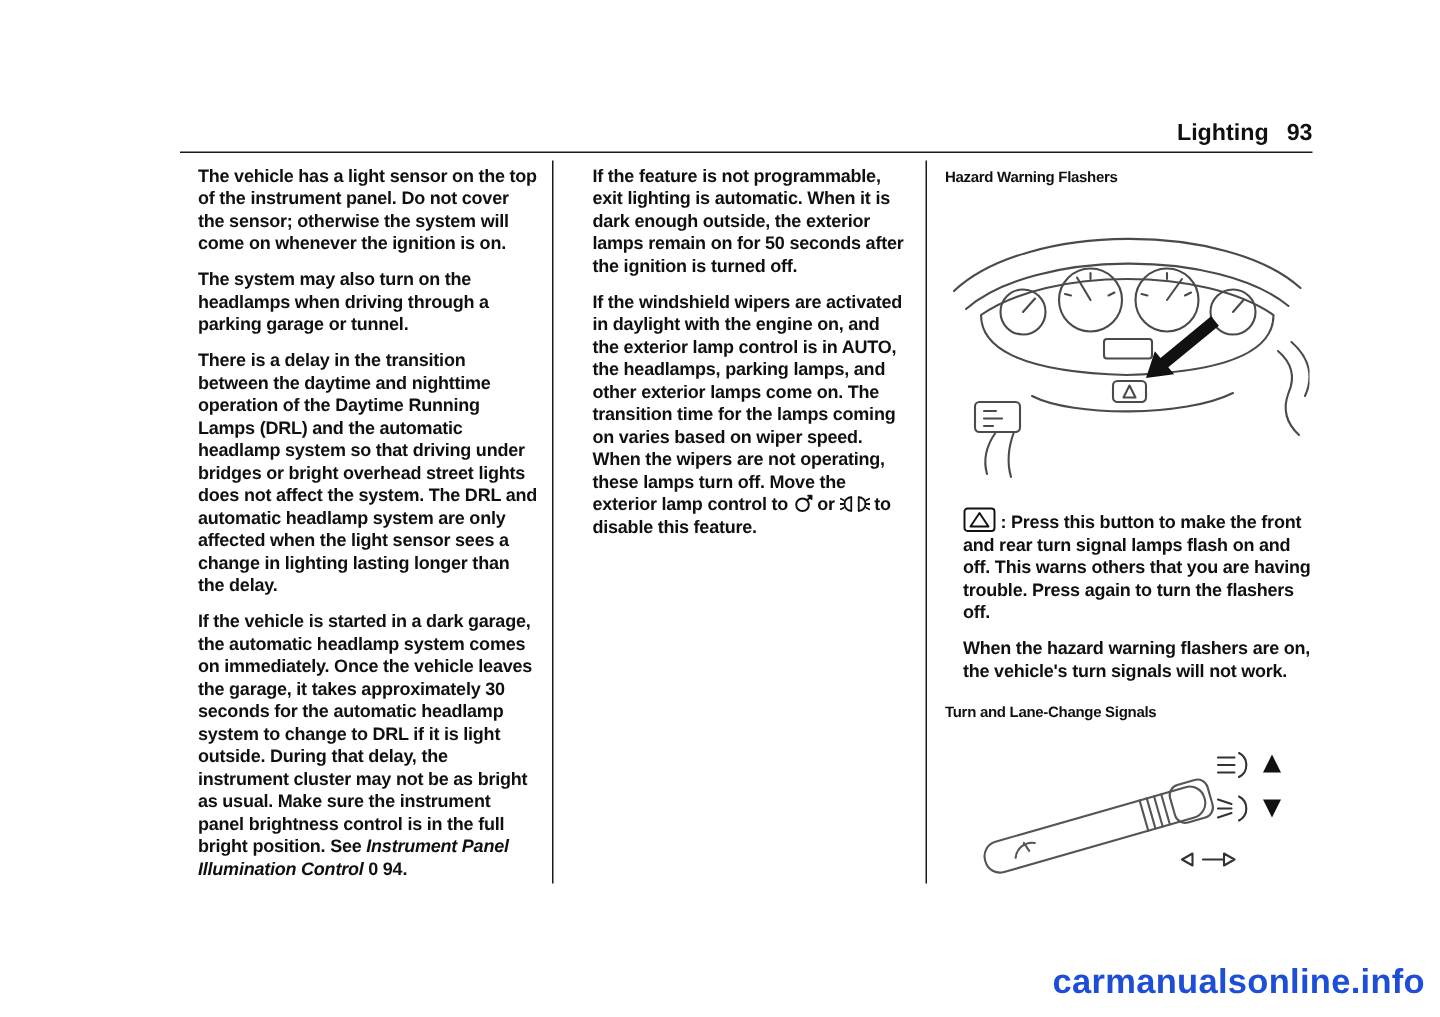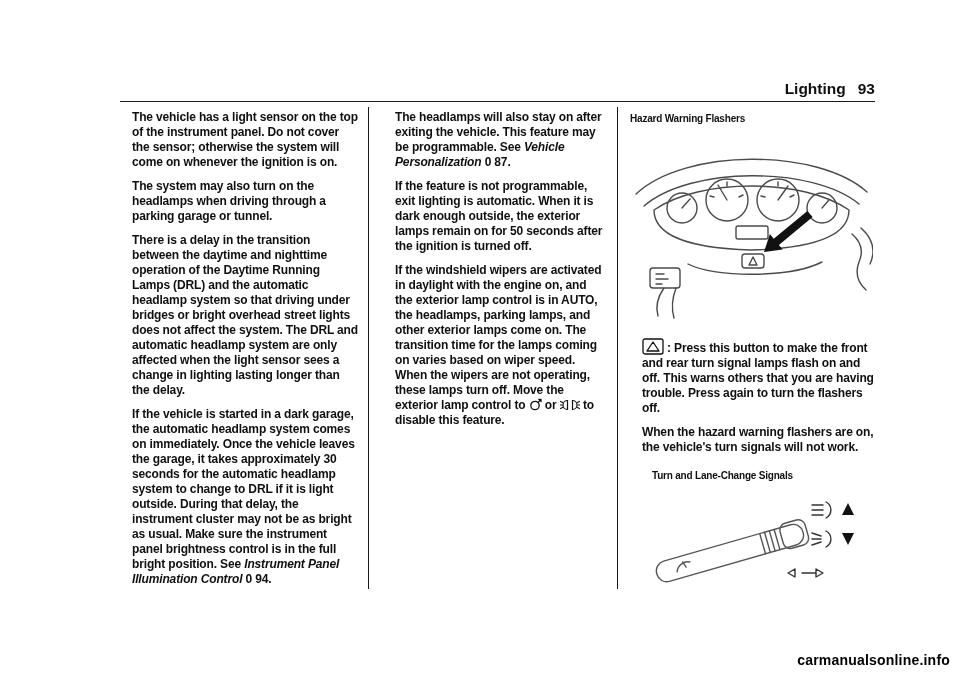--- a/index.html
+++ b/index.html
@@ -69,23 +69,23 @@
     letter-spacing: -0.2px;
   }
   .illus { display: block; margin: 2px 0 10px 0; }
   .illus-lever { margin-left: 22px; }
   .inline-icon { vertical-align: -2px; }
   .hazard-icon { vertical-align: -3px; margin-right: 3px; }
   .watermark {
     position: absolute;
     right: 10px;
     bottom: 10px;
-    font-size: 14px;
+    font-size: 23px;
     font-weight: 600;
-    color: #000000;
+    color: #1d4ed8;
     letter-spacing: 0.2px;
   }
   svg { stroke-linecap: round; stroke-linejoin: round; }
 </style>
 </head>
 <body>
 
 <div class="page">
 
   <div class="header">
@@ -102,25 +102,20 @@
     <p>The system may also turn on the headlamps when driving through a parking garage or tunnel.</p>
     <p>There is a delay in the transition between the daytime and nighttime operation of the Daytime Running Lamps (DRL) and the automatic headlamp system so that driving under bridges or bright overhead street lights does not affect the system. The DRL and automatic headlamp system are only affected when the light sensor sees a change in lighting lasting longer than the delay.</p>
     <p>
       <span>If the vehicle is started in a dark garage, the automatic headlamp system comes on immediately. Once the vehicle leaves the garage, it takes approximately 30 seconds for the automatic headlamp system to change to DRL if it is light outside. During that delay, the instrument cluster may not be as bright as usual. Make sure the instrument panel brightness control is in the full bright position. See</span>
       <span class="ref">Instrument Panel Illumination Control</span>
       <span class="refnum">0 94.</span>
     </p>
   </div>
 
   <div class="col col2">
-    <p>
-      <span>The headlamps will also stay on after exiting the vehicle. This feature may be programmable. See</span>
-      <span class="ref">Vehicle Personalization</span>
-      <span class="refnum">0 87.</span>
-    </p>
     <p>If the feature is not programmable, exit lighting is automatic. When it is dark enough outside, the exterior lamps remain on for 50 seconds after the ignition is turned off.</p>
     <p>
       <span>If the windshield wipers are activated in daylight with the engine on, and the exterior lamp control is in AUTO, the headlamps, parking lamps, and other exterior lamps come on. The transition time for the lamps coming on varies based on wiper speed. When the wipers are not operating, these lamps turn off. Move the exterior lamp control to</span>
       <svg class="inline-icon" width="13" height="13" viewBox="0 0 13 13" fill="none" stroke="#111" stroke-width="1.3">
         <circle cx="6" cy="7.5" r="4.2"></circle>
         <path d="M9.2,4.4 L12,1.5 M12,1.5 h-2.2 M12,1.5 v2.2"></path>
       </svg>
       <span>or</span>
       <svg class="inline-icon" width="20" height="12" viewBox="0 0 20 12" fill="none" stroke="#111" stroke-width="1.2">
         <path d="M7.5,1.5 a4.5,4.5 0 0 0 0,9"></path>
@@ -165,21 +160,21 @@
     </svg>
 
     <p>
       <svg class="hazard-icon" width="22" height="17" viewBox="0 0 22 17" fill="none" stroke="#111" stroke-width="1.3">
         <rect x="1" y="1" width="20" height="15" rx="2"></rect>
         <path d="M11,4 L17,13 H5 Z"></path>
       </svg><span>: Press this button to make the front and rear turn signal lamps flash on and off. This warns others that you are having trouble. Press again to turn the flashers off.</span>
     </p>
     <p>When the hazard warning flashers are on, the vehicle's turn signals will not work.</p>
 
-    <div class="h1" style="margin-top:12px;margin-left:22px;">Turn and Lane-Change Signals</div>
+    <div class="h1" style="margin-top:12px;">Turn and Lane-Change Signals</div>
 
     <svg class="illus illus-lever" width="206" height="94" viewBox="0 0 206 94" fill="none" stroke="#555" stroke-width="1.4">
       <g transform="rotate(-16 80 60)">
         <rect x="2" y="49" width="152" height="21" rx="10"></rect>
         <path d="M112,49 v21 M117,49 v21 M122,49 v21 M127,49 v21"></path>
         <rect x="132" y="46" width="26" height="26" rx="7"></rect>
         <path d="M22,63 a11,11 0 0 1 15,-6"></path>
         <path d="M30,55 l2,6"></path>
       </g>
       <path d="M160,12 h11 M160,17 h11 M160,22 h11" stroke="#333"></path>

